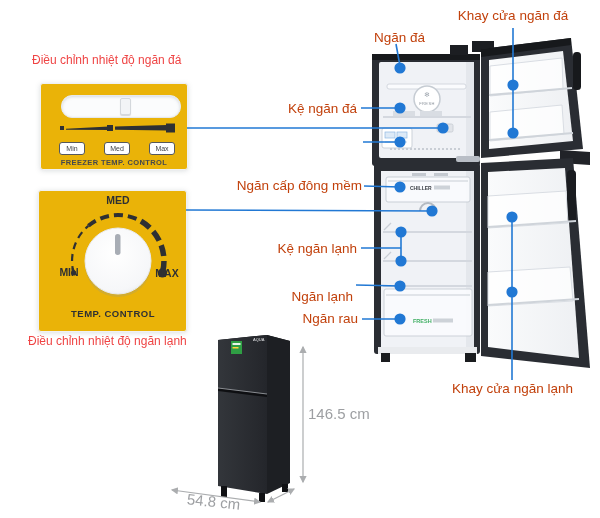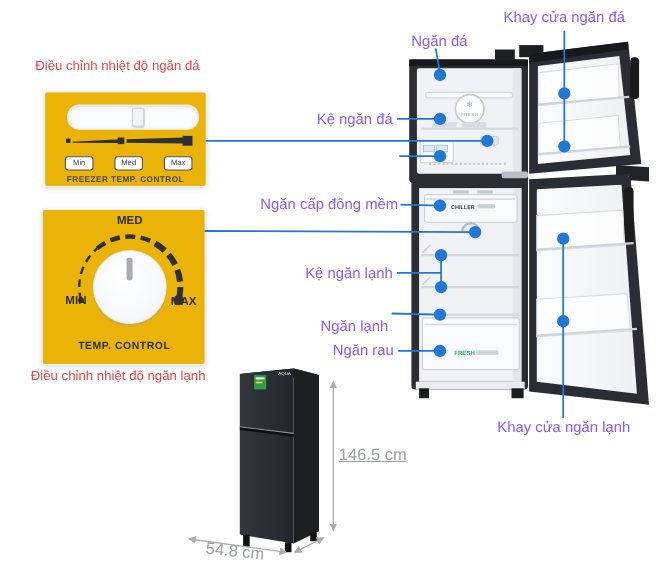--- a/index.html
+++ b/index.html
@@ -2,21 +2,21 @@
 <html><head>
 <meta charset="utf-8">
 <style>
   html,body{margin:0;padding:0;background:#fff;}
   .canvas{
     position:relative;width:600px;height:518px;background:#ffffff;
     font-family:"Liberation Sans","DejaVu Sans",sans-serif;overflow:hidden;
   }
   .abs{position:absolute;}
   .callout{
-    position:absolute;font-size:13.5px;color:#8b5cf6;line-height:1.15;
+    position:absolute;font-size:13.5px;color:#c2410c;line-height:1.15;
     white-space:nowrap;
   }
   .r{text-align:right;} .c{text-align:center;}
   .panel-title{position:absolute;font-size:12px;color:#ef4444;white-space:nowrap;}
   .panel{
     position:absolute;background:#eab308;border:1px solid #f0f1f3;border-radius:3px;
     box-shadow:0 1px 5px rgba(120,130,140,.25);
   }
   
   .slider-pill{
@@ -256,17 +256,17 @@
 
   <div class="callout r" style="left:330px;top:30px;width:95px;">Ngăn đá</div>
   <div class="callout c" style="left:443px;top:8px;width:140px;">Khay cửa ngăn đá</div>
   <div class="callout r" style="left:255px;top:101px;width:102px;">Kệ ngăn đá</div>
   <div class="callout r" style="left:225px;top:178px;width:137px;">Ngăn cấp đông mềm</div>
   <div class="callout r" style="left:255px;top:241px;width:102px;">Kệ ngăn lạnh</div>
   <div class="callout r" style="left:255px;top:277px;width:98px;margin-top:12px;">Ngăn lạnh</div>
   <div class="callout r" style="left:260px;top:311px;width:98px;">Ngăn rau</div>
   <div class="callout c" style="left:445px;top:381px;width:135px;">Khay cửa ngăn lạnh</div>
 
-  <div class="dim-text" style="left:308px;top:405px;text-decoration:underline;">146.5 cm</div>
+  <div class="dim-text" style="left:308px;top:405px;">146.5 cm</div>
   <div class="dim-text" style="left:187px;top:493px;transform:rotate(6deg);">54.8 cm</div>
   <div class="dim-text" style="left:281px;top:523px;">56.5 cm</div>
 
 </div>
 
 </body></html>

